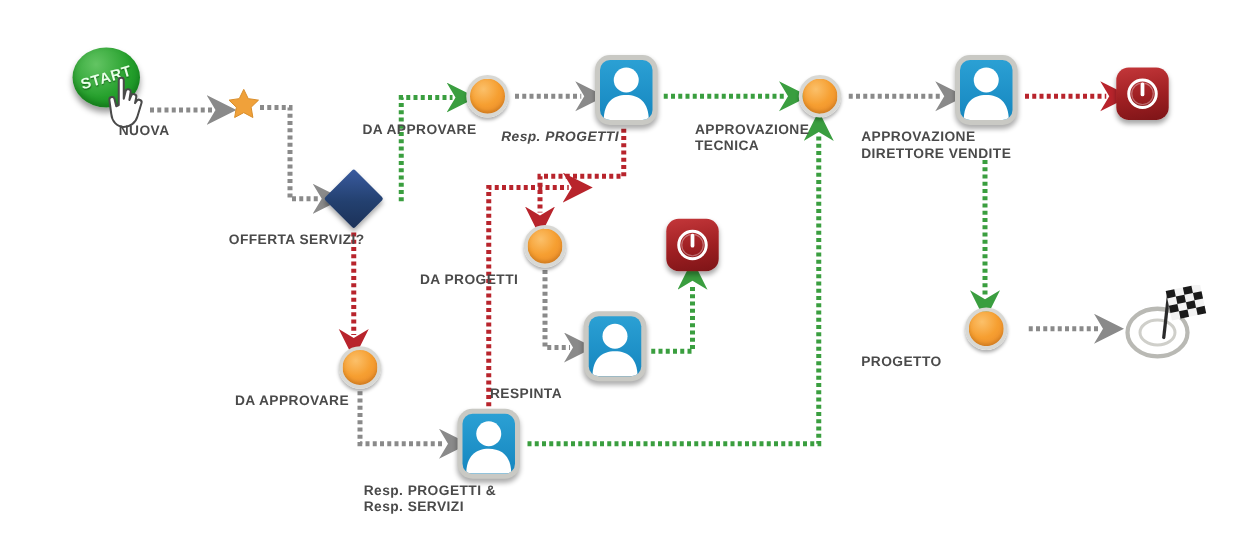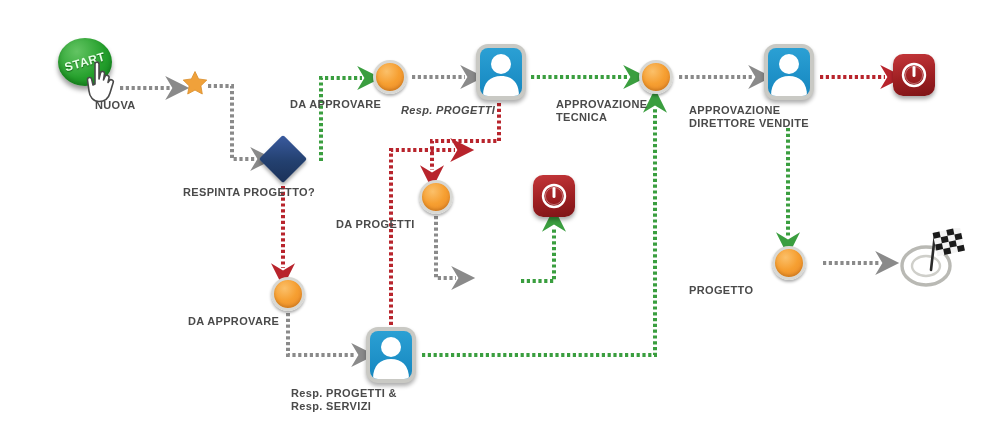--- a/index.html
+++ b/index.html
@@ -175,21 +175,21 @@
 
   <div class="node" style="left:182px;top:70px;">
     <svg width="26" height="26" viewBox="0 0 26 26">
       <path d="M13,1.5 L16.6,8.9 L24.8,10.1 L18.9,15.8 L20.3,24 L13,20.1 L5.7,24 L7.1,15.8 L1.2,10.1 L9.4,8.9 Z" fill="#f0a13a" stroke="#d88d2a" stroke-width="0.8" stroke-linejoin="round"></path>
     </svg>
     <div class="node-label" style="left:-87px;top:29px;">NUOVA</div>
   </div>
 
   <div class="node" style="left:266px;top:142px;">
     <div class="diamond"></div>
-    <div class="node-label" style="left:-83px;top:44px;">RESPINTA PROGETTO?</div>
+    <div class="node-label" style="left:-83px;top:44px;">OFFERTA SERVIZI?</div>
   </div>
 
   <div class="node" style="left:373px;top:60px;">
     <div class="circle-state"></div>
     <div class="node-label" style="left:-83px;top:38px;">DA APPROVARE</div>
   </div>
 
   <div class="node" style="left:476px;top:44px;font-style:italic;">
     <div class="person-card">
       <div class="person-inner">
@@ -239,20 +239,31 @@
   <div class="node" style="left:533px;top:175px;">
     <div class="stop-node">
       <svg width="26" height="26" viewBox="0 0 26 26">
         <circle cx="13" cy="13" r="11" fill="none" stroke="#ffffff" stroke-width="2.4"></circle>
         <circle cx="13" cy="13" r="8.6" fill="none" stroke="rgba(255,255,255,0.35)" stroke-width="1"></circle>
         <path d="M13,5.5 L13,13.5" stroke="#ffffff" stroke-width="3" stroke-linecap="round"></path>
       </svg>
     </div>
   </div>
 
+  <div class="node" style="left:467px;top:249px;">
+    <div class="person-card">
+      <div class="person-inner">
+        <svg width="42" height="48" viewBox="0 0 42 48">
+          <circle cx="21" cy="16" r="10" fill="#ffffff"></circle>
+          <path d="M3,48 C3,34 10.5,28 21,28 C31.5,28 39,34 39,48 Z" fill="#ffffff"></path>
+        </svg>
+      </div>
+    </div>
+    <div class="node-label" style="left:-75px;top:60px;">RESPINTA</div>
+  </div>
 
   <div class="node" style="left:271px;top:277px;">
     <div class="circle-state"></div>
     <div class="node-label" style="left:-83px;top:38px;">DA APPROVARE</div>
   </div>
 
   <div class="node" style="left:366px;top:327px;">
     <div class="person-card">
       <div class="person-inner">
         <svg width="42" height="48" viewBox="0 0 42 48">

